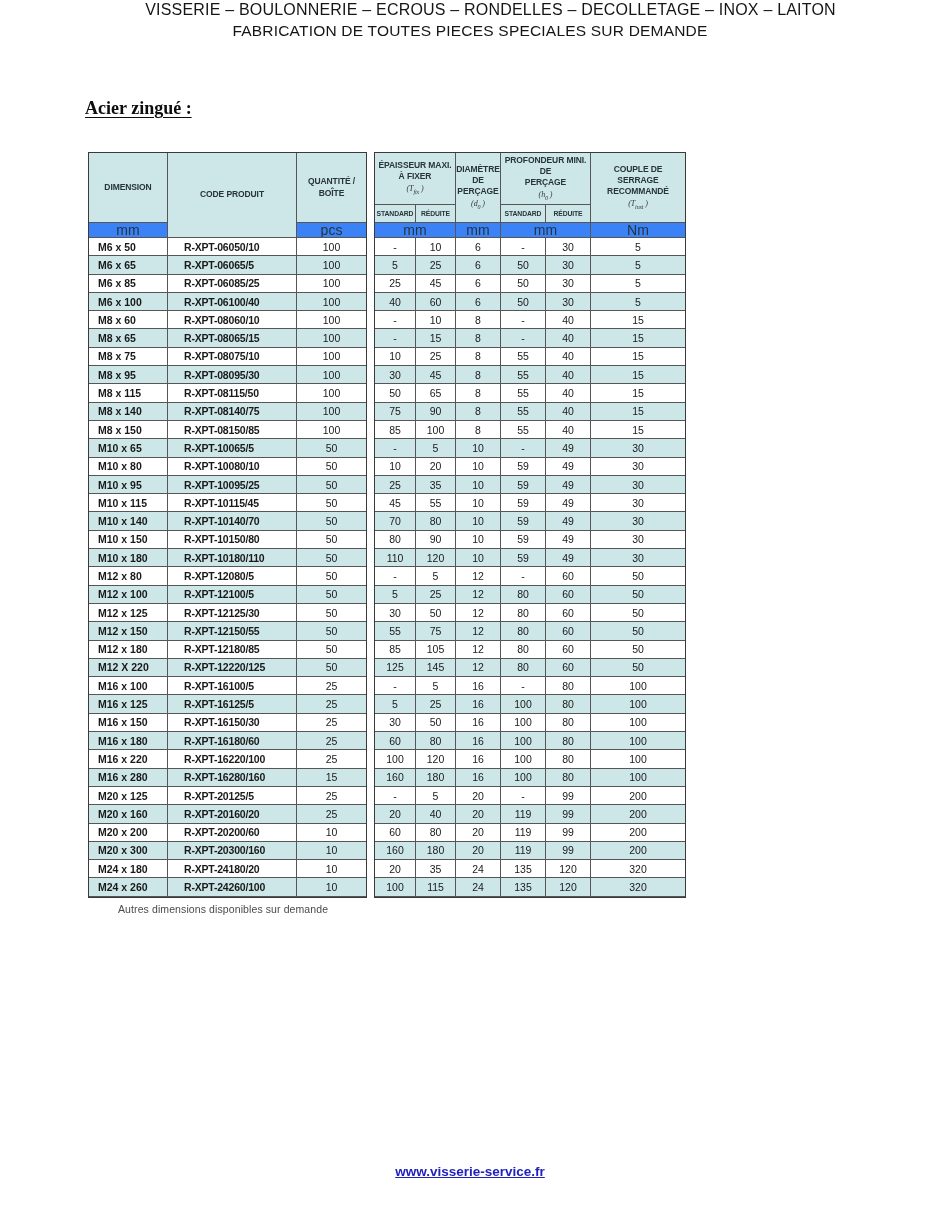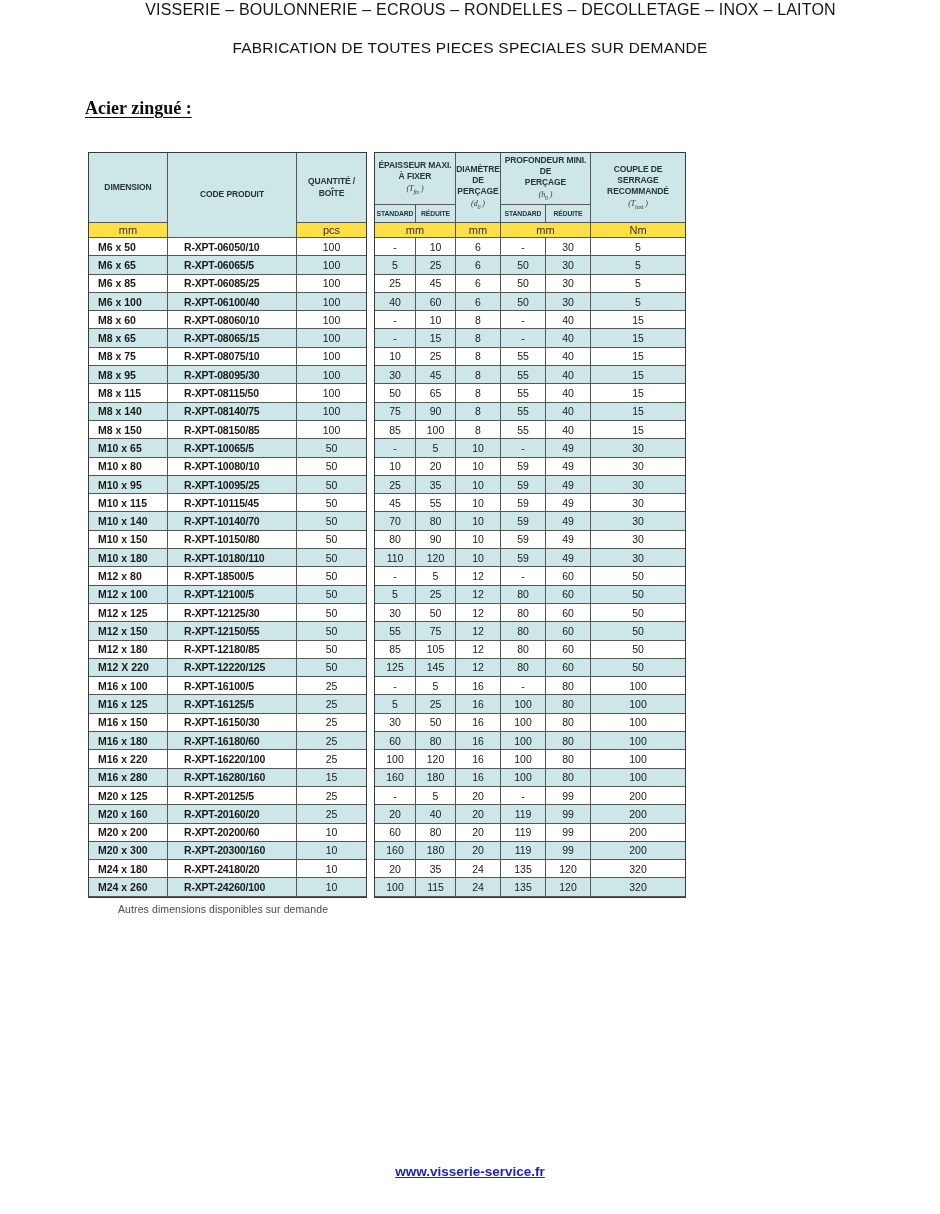--- a/index.html
+++ b/index.html
@@ -3,21 +3,21 @@
 <meta charset="utf-8">
 <style>
   html,body{margin:0;padding:0;}
   body{
     width:940px;height:1214px;position:relative;background:#ffffff;
     font-family:"Liberation Sans",sans-serif;color:#1c1c1c;overflow:hidden;
   }
   
   .page-header{position:absolute;top:1px;left:0;width:940px;text-align:center;}
   .page-header .line1{font-size:16px;letter-spacing:.2px;color:#151515;font-weight:500;margin-left:41px;}
-  .page-header .line2{font-size:15.5px;letter-spacing:.2px;color:#151515;margin-top:20px;font-weight:500;}
+  .page-header .line2{font-size:15.5px;letter-spacing:.2px;color:#151515;margin-top:3px;font-weight:500;}
   
   .section-title{
     position:absolute;left:85px;top:98px;
     font-family:"Liberation Serif",serif;font-weight:bold;font-size:18px;color:#0d0d0d;
     text-decoration:underline;text-underline-offset:3px;
   }
   
   .table-zone{position:absolute;left:88px;top:152px;display:flex;gap:7px;}
   .grid{display:grid;border:1.5px solid #3a3a3a;background:#fff;box-sizing:border-box;}
   .grid-left{grid-template-columns:79px 129px 69px;grid-template-rows:70px 15px;grid-auto-rows:18.3px;}
@@ -25,21 +25,21 @@
   .cell{
     border-right:1px solid #565656;border-bottom:1px solid #565656;box-sizing:border-box;
     display:flex;align-items:center;justify-content:center;flex-direction:column;
     overflow:hidden;
   }
   .cell.last-col{border-right:none;}
   .hdr{background:#cde7e8;font-weight:bold;font-size:8.5px;line-height:1.3;color:#27343a;text-align:center;letter-spacing:-.1px;}
   .hdr .sym{font-family:"Liberation Serif",serif;font-style:italic;font-weight:normal;font-size:8px;margin-top:2px;color:#333;}
   .hdr .sym sub{font-size:6px;}
   .subhdr{background:#cde7e8;font-weight:bold;font-size:6.8px;color:#27343a;letter-spacing:-.1px;}
-  .unit{background:#fde047;font-size:11px;color:#27343a;}
+  .unit{background:#3b82f6;font-size:14px;color:#27343a;}
   
   .lt-dim{grid-column:1;grid-row:1}
   .lt-code{grid-column:2;grid-row:1/3}
   .lt-qty{grid-column:3;grid-row:1}
   .lt-u1{grid-column:1;grid-row:2}
   .lt-u2{grid-column:3;grid-row:2}
   .rt-ep{grid-column:1/3;grid-row:1}
   .rt-dia{grid-column:3;grid-row:1/3}
   .rt-prof{grid-column:4/6;grid-row:1}
   .rt-couple{grid-column:6;grid-row:1/3}
@@ -132,21 +132,21 @@
       <div class="cell dcell alt dim">M10 x 140</div>
       <div class="cell dcell alt code">R-XPT-10140/70</div>
       <div class="cell dcell alt last-col">50</div>
       <div class="cell dcell dim">M10 x 150</div>
       <div class="cell dcell code">R-XPT-10150/80</div>
       <div class="cell dcell last-col">50</div>
       <div class="cell dcell alt dim">M10 x 180</div>
       <div class="cell dcell alt code">R-XPT-10180/110</div>
       <div class="cell dcell alt last-col">50</div>
       <div class="cell dcell dim">M12 x 80</div>
-      <div class="cell dcell code">R-XPT-18500/5</div>
+      <div class="cell dcell code">R-XPT-12080/5</div>
       <div class="cell dcell last-col">50</div>
       <div class="cell dcell alt dim">M12 x 100</div>
       <div class="cell dcell alt code">R-XPT-12100/5</div>
       <div class="cell dcell alt last-col">50</div>
       <div class="cell dcell dim">M12 x 125</div>
       <div class="cell dcell code">R-XPT-12125/30</div>
       <div class="cell dcell last-col">50</div>
       <div class="cell dcell alt dim">M12 x 150</div>
       <div class="cell dcell alt code">R-XPT-12150/55</div>
       <div class="cell dcell alt last-col">50</div>

